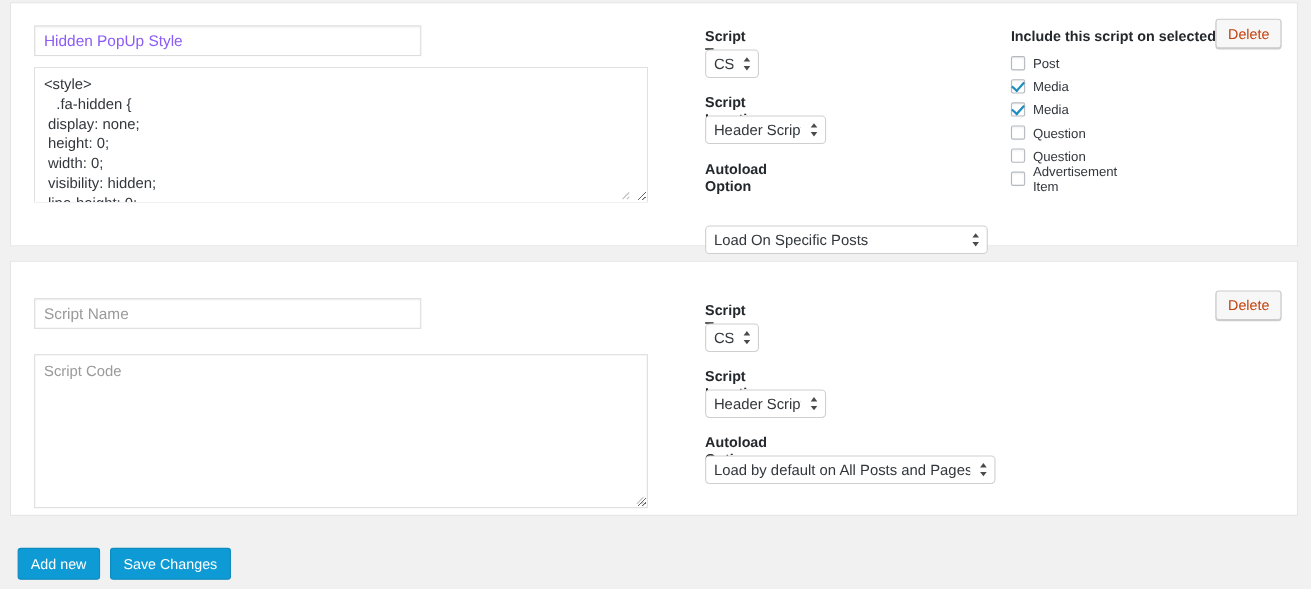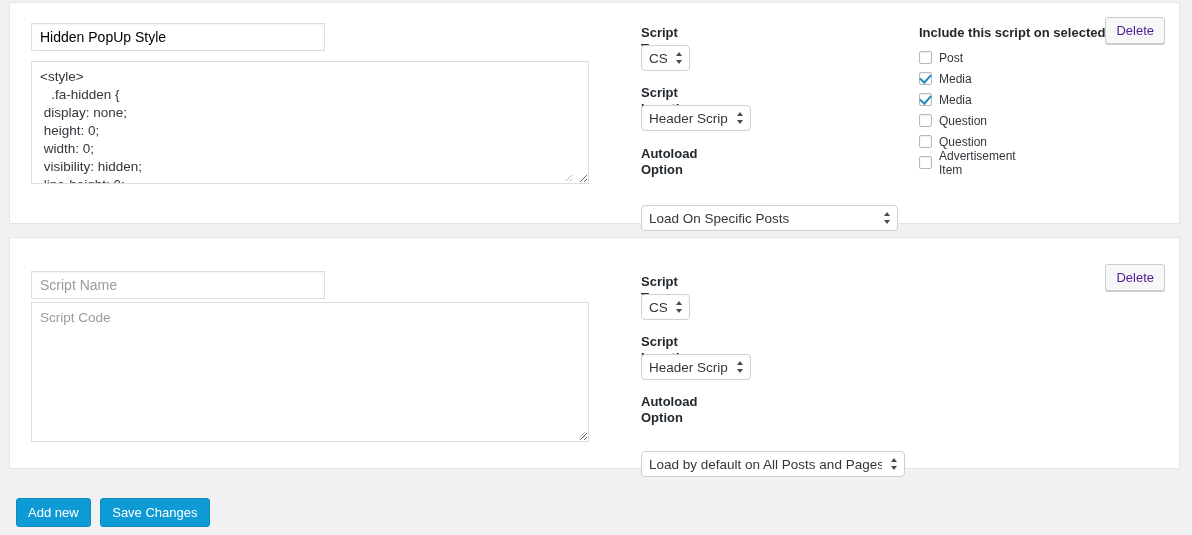--- a/index.html
+++ b/index.html
@@ -30,26 +30,26 @@
   #panel-2 { top: 237px; height: 232px; }
 
   .col-left   { position: absolute; left: 13px;  top: 0; }
   .col-mid    { position: absolute; left: 622px; top: 0; }
   .col-right  { position: absolute; left: 905px; top: 0; }
 
   
   .script-name {
     display: block;
     box-sizing: border-box;
-    width: 294px;
+    width: 352px;
     height: 28px;
     padding: 3px 8px;
     font-family: "Liberation Sans", sans-serif;
     font-size: 14px;
-    color: #000000;
+    color: #8b5cf6;
     background: #fff;
     border: 1px solid #ddd;
     border-radius: 0;
     box-shadow: inset 0 1px 2px rgba(0,0,0,.06);
     outline: none;
   }
   .script-name::placeholder { color: #9a9a9a; }
 
   
   .script-code {
@@ -160,21 +160,21 @@
     overflow: hidden;
     display: block;
   }
 
   
   .btn-delete {
     position: absolute;
     box-sizing: border-box;
     font-family: "Liberation Sans", sans-serif;
     font-size: 13px;
-    color: #4c1d95;
+    color: #c2410c;
     background: #f7f7f7;
     border: 1px solid #ccc;
     border-radius: 3px;
     padding: 0 10px;
     height: 27px;
     line-height: 25px;
     cursor: pointer;
     box-shadow: 0 1px 0 #ccc;
   }
 
@@ -281,21 +281,21 @@
       </div>
   </div>
 
   <button class="btn-delete" style="right:14px; top:14px;">Delete</button>
 </div>
 
 <div class="panel" id="panel-2">
 
   <div class="col-left">
     <input class="script-name" id="name-2" type="text" style="position: absolute; left: 8px; top: 33px;" placeholder="Script Name">
-    <div style="position:absolute; left:8px; top:64px;">
+    <div style="position:absolute; left:8px; top:84px;">
       <textarea class="script-code" id="code-2" placeholder="Script Code" style=""></textarea>
       <svg class="resize-grip" style="right:3px; bottom:3px;" viewBox="0 0 12 12">
         <path d="M11 5 L5 11 M11 9 L9 11" stroke="#888" stroke-width="1" fill="none"></path>
       </svg>
     </div>
   </div>
 
   <div class="col-mid">
     <div class="field-label" style="position:absolute; left:9px; top:36px;">Script Type</div>
     <div class="sel-wrap" style="position:absolute; left:9px; top:56px;">
@@ -309,21 +309,21 @@
     <div class="field-label" style="position:absolute; left:9px; top:96px;">Script Location</div>
     <div class="sel-wrap" style="position:absolute; left:9px; top:116px;">
       <select class="sel" style="width:110px;"><option value="Header Script">Header Script</option><option value="Footer Script">Footer Script</option><option value="Body Script">Body Script</option></select>
       <svg class="sel-arrows" viewBox="0 0 8 14">
         <path d="M4 1 L7 5 L1 5 Z" fill="#4a4a4a"></path>
         <path d="M4 13 L7 9 L1 9 Z" fill="#4a4a4a"></path>
       </svg>
     </div>
 
     <div class="field-label" style="position:absolute; left:9px; top:156px;">Autoload Option</div>
-    <div class="sel-wrap" style="position:absolute; left:9px; top:176px;margin-top:37px;">
+    <div class="sel-wrap" style="position:absolute; left:9px; top:176px;">
       <select class="sel" style="width:264px;"><option value="Load by default on All Posts and Pages">Load by default on All Posts and Pages</option><option value="Load On Specific Posts">Load On Specific Posts</option><option value="Do not load">Do not load</option></select>
       <svg class="sel-arrows" viewBox="0 0 8 14">
         <path d="M4 1 L7 5 L1 5 Z" fill="#4a4a4a"></path>
         <path d="M4 13 L7 9 L1 9 Z" fill="#4a4a4a"></path>
       </svg>
     </div>
   </div>
 
   <button class="btn-delete" style="right:14px; top:26px;">Delete</button>
 </div>

